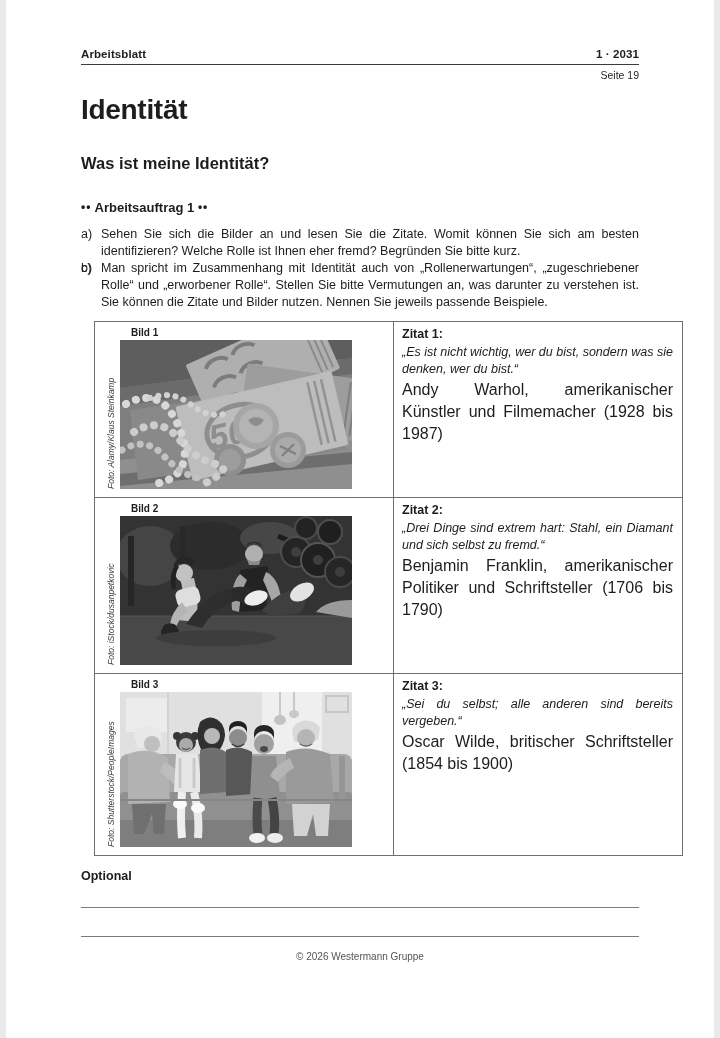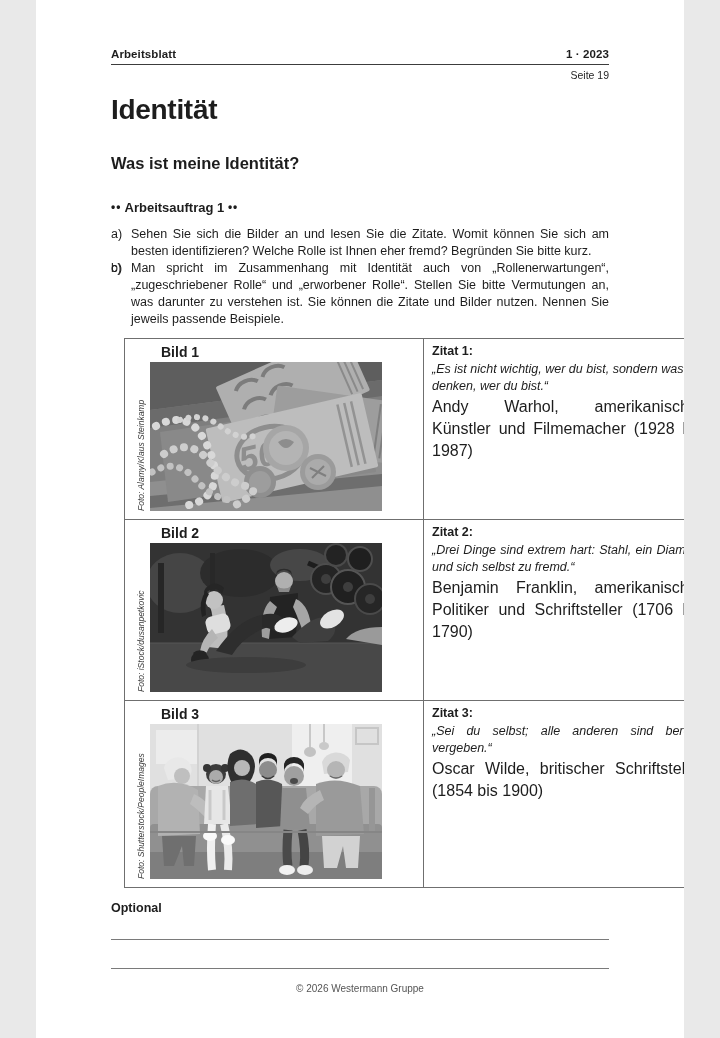--- a/index.html
+++ b/index.html
@@ -1,18 +1,18 @@
 <!DOCTYPE html>
 <html lang="de"><head>
 <meta charset="utf-8">
 <style>
   html,body { margin:0; padding:0; background:#e9e9e9; }
   .page {
     position:relative;
-    width:648px; height:1038px;
+    width:708px; height:1038px;
     margin:0 auto;
     background:#ffffff;
     color:#1d1d1d;
     font-family:"Liberation Sans", sans-serif;
     box-sizing:border-box;
     padding:48px 75px 0 75px;
     overflow:hidden;
   }
   
   .masthead {
@@ -38,21 +38,21 @@
   table.content-table {
     border-collapse:collapse; table-layout:fixed;
     margin:10px 0 0 13px; width:552px;
   }
   table.content-table td {
     border:1px solid #6f6f6f; vertical-align:top;
     padding:5px 9px 8px 8px;
   }
   td.cell-image { width:281px; }
   td.cell-quote { width:271px; }
-  .img-label { font-weight:700; font-size:14px; margin-bottom:2px;padding-left:28px; }
+  .img-label { font-weight:700; font-size:10px; margin-bottom:2px;padding-left:28px; }
   .photo-wrap { position:relative; width:232px; margin-left:17px; }
   .photo-wrap svg { display:block; }
   .credit {
     position:absolute; left:-4px; bottom:0;
     transform:rotate(-90deg); transform-origin:0 100%;
     white-space:nowrap;
     font-size:8.5px; font-style:italic; color:#3a3a3a;
   }
   .quote-label { font-weight:700; font-size:12.5px; margin-bottom:3px; }
   .quote-text { font-style:italic; font-size:12.5px; line-height:1.38; text-align:justify; }
@@ -65,21 +65,21 @@
   .rule2 { border:none; border-top:1px solid #7a7a7a; margin:28px 0 0 0; }
   .footer { text-align:center; font-size:10px; color:#555; margin-top:14px; }
 </style>
 </head>
 <body>
 
 <div class="page">
 
   <div class="masthead">
     <span>Arbeitsblatt</span>
-    <span>1 · 2023</span>
+    <span>1 · 2031</span>
   </div>
   <div class="page-num">Seite 19</div>
 
   <h1 class="title">Identität</h1>
   <h2 class="subtitle">Was ist meine Identität?</h2>
   <div class="task-heading">
     <span class="bullets">••</span>
     <span>Arbeitsauftrag 1</span>
     <span class="bullets">••</span>
   </div>

